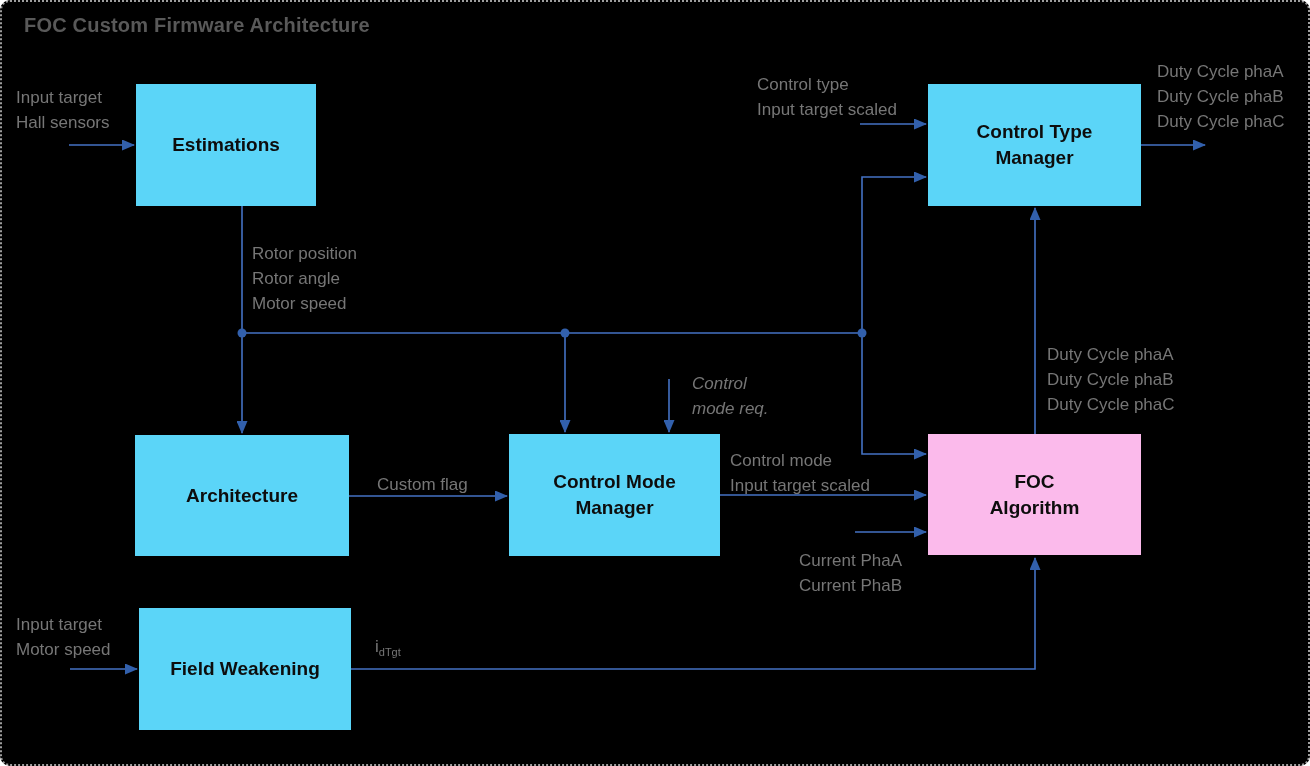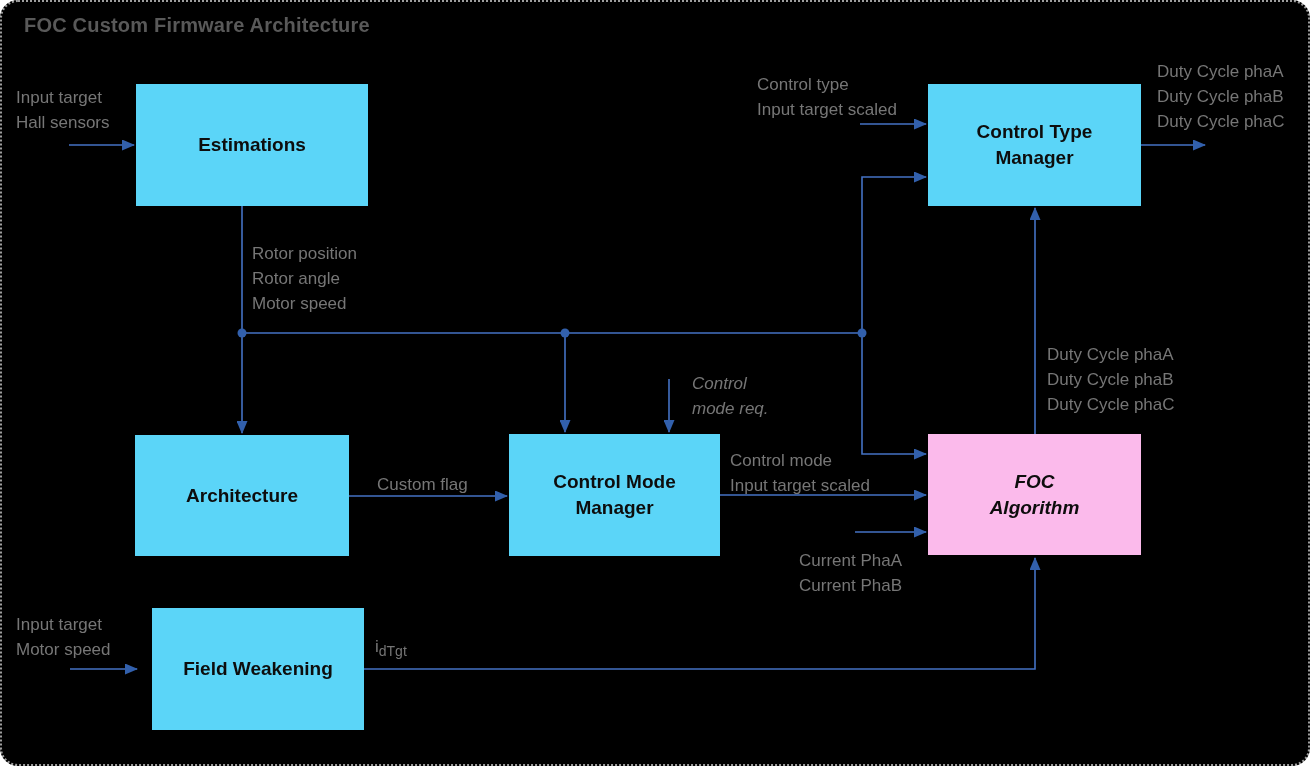--- a/index.html
+++ b/index.html
@@ -3,21 +3,21 @@
 <meta charset="utf-8">
 <style>
   html, body { margin: 0; padding: 0; background: #ffffff; }
   .canvas {
     position: relative;
     width: 1310px;
     height: 766px;
     box-sizing: border-box;
     background: var(--canvas-bg, #000);
     border: 2px dotted var(--border-dots, #9e9e9e);
-    border-radius: 18px;
+    border-radius: 10px;
     overflow: hidden;
     font-family: "Liberation Sans", sans-serif;
   }
   .diagram-title {
     position: absolute;
     left: 22px;
     top: 12px;
     font-size: 20px;
     font-weight: bold;
     color: var(--title-text, #595959);
@@ -36,30 +36,30 @@
     align-items: center;
     justify-content: center;
     text-align: center;
     font-weight: bold;
     font-size: 19px;
     line-height: 26px;
     white-space: pre-line;
     color: var(--box-text, #0d0d0d);
   }
   .block.cyan { background: var(--cyan-box, #5BD5F8); }
-  .block.pink { background: var(--pink-box, #FBBAEB); font-style: italic; }
+  .block.pink { background: var(--pink-box, #FBBAEB); }
   .anno {
     position: absolute;
     font-size: 17px;
     line-height: 25px;
     white-space: pre-line;
     color: var(--label-text, #767676);
   }
   .anno sub {
-    font-size: 14px;
+    font-size: 11px;
     line-height: 0;
   }
 </style>
 </head>
 <body style="background: rgb(255, 255, 255);">
 
 <div class="canvas" style="--canvas-bg: #000000; --border-dots: #9e9e9e; --title-text: #595959; --label-text: #767676; --box-text: #0d0d0d; --cyan-box: #5BD5F8; --pink-box: #FBBAEB;">
   <div class="diagram-title">FOC Custom Firmware Architecture</div>
   <svg id="edge-layer" xmlns="http://www.w3.org/2000/svg" viewBox="0 0 1310 766">
       <defs>
@@ -81,29 +81,29 @@
       <polyline points="347,494 505,494" fill="none" stroke="#4472C4" stroke-width="1.6" marker-end="url(#arrowhead)"></polyline>
       <polyline points="718,493 924,493" fill="none" stroke="#4472C4" stroke-width="1.6" marker-end="url(#arrowhead)"></polyline>
       <polyline points="853,530 924,530" fill="none" stroke="#4472C4" stroke-width="1.6" marker-end="url(#arrowhead)"></polyline>
       <polyline points="68,667 135,667" fill="none" stroke="#4472C4" stroke-width="1.6" marker-end="url(#arrowhead)"></polyline>
       <polyline points="349,667 1033,667 1033,556" fill="none" stroke="#4472C4" stroke-width="1.6" marker-end="url(#arrowhead)"></polyline>
       <circle cx="240" cy="331" r="4.5" fill="#3260AC"></circle>
       <circle cx="563" cy="331" r="4.5" fill="#3260AC"></circle>
       <circle cx="860" cy="331" r="4.5" fill="#3260AC"></circle>
     </svg>
   <div id="block-layer">
-      <div class="block cyan" style="left: 134px; top: 82px; width: 232px; height: 122px;">Estimations</div>
+      <div class="block cyan" style="left: 134px; top: 82px; width: 180px; height: 122px;">Estimations</div>
       <div class="block cyan" style="left: 926px; top: 82px; width: 213px; height: 122px;">Control Type
 Manager</div>
       <div class="block cyan" style="left: 133px; top: 433px; width: 214px; height: 121px;">Architecture</div>
       <div class="block cyan" style="left: 507px; top: 432px; width: 211px; height: 122px;">Control Mode
 Manager</div>
       <div class="block pink" style="left: 926px; top: 432px; width: 213px; height: 121px;">FOC
 Algorithm</div>
-      <div class="block cyan" style="left: 137px; top: 606px; width: 212px; height: 122px; margin-left: 13px;">Field Weakening</div>
+      <div class="block cyan" style="left: 137px; top: 606px; width: 212px; height: 122px;">Field Weakening</div>
     </div>
   <div id="label-layer">
       <div class="anno" style="left: 14px; top: 83px;">Input target
 Hall sensors</div>
       <div class="anno" style="left: 250px; top: 239px;">Rotor position
 Rotor angle
 Motor speed</div>
       <div class="anno" style="left: 755px; top: 70px;">Control type
 Input target scaled</div>
       <div class="anno" style="left: 1155px; top: 57px;">Duty Cycle phaA

